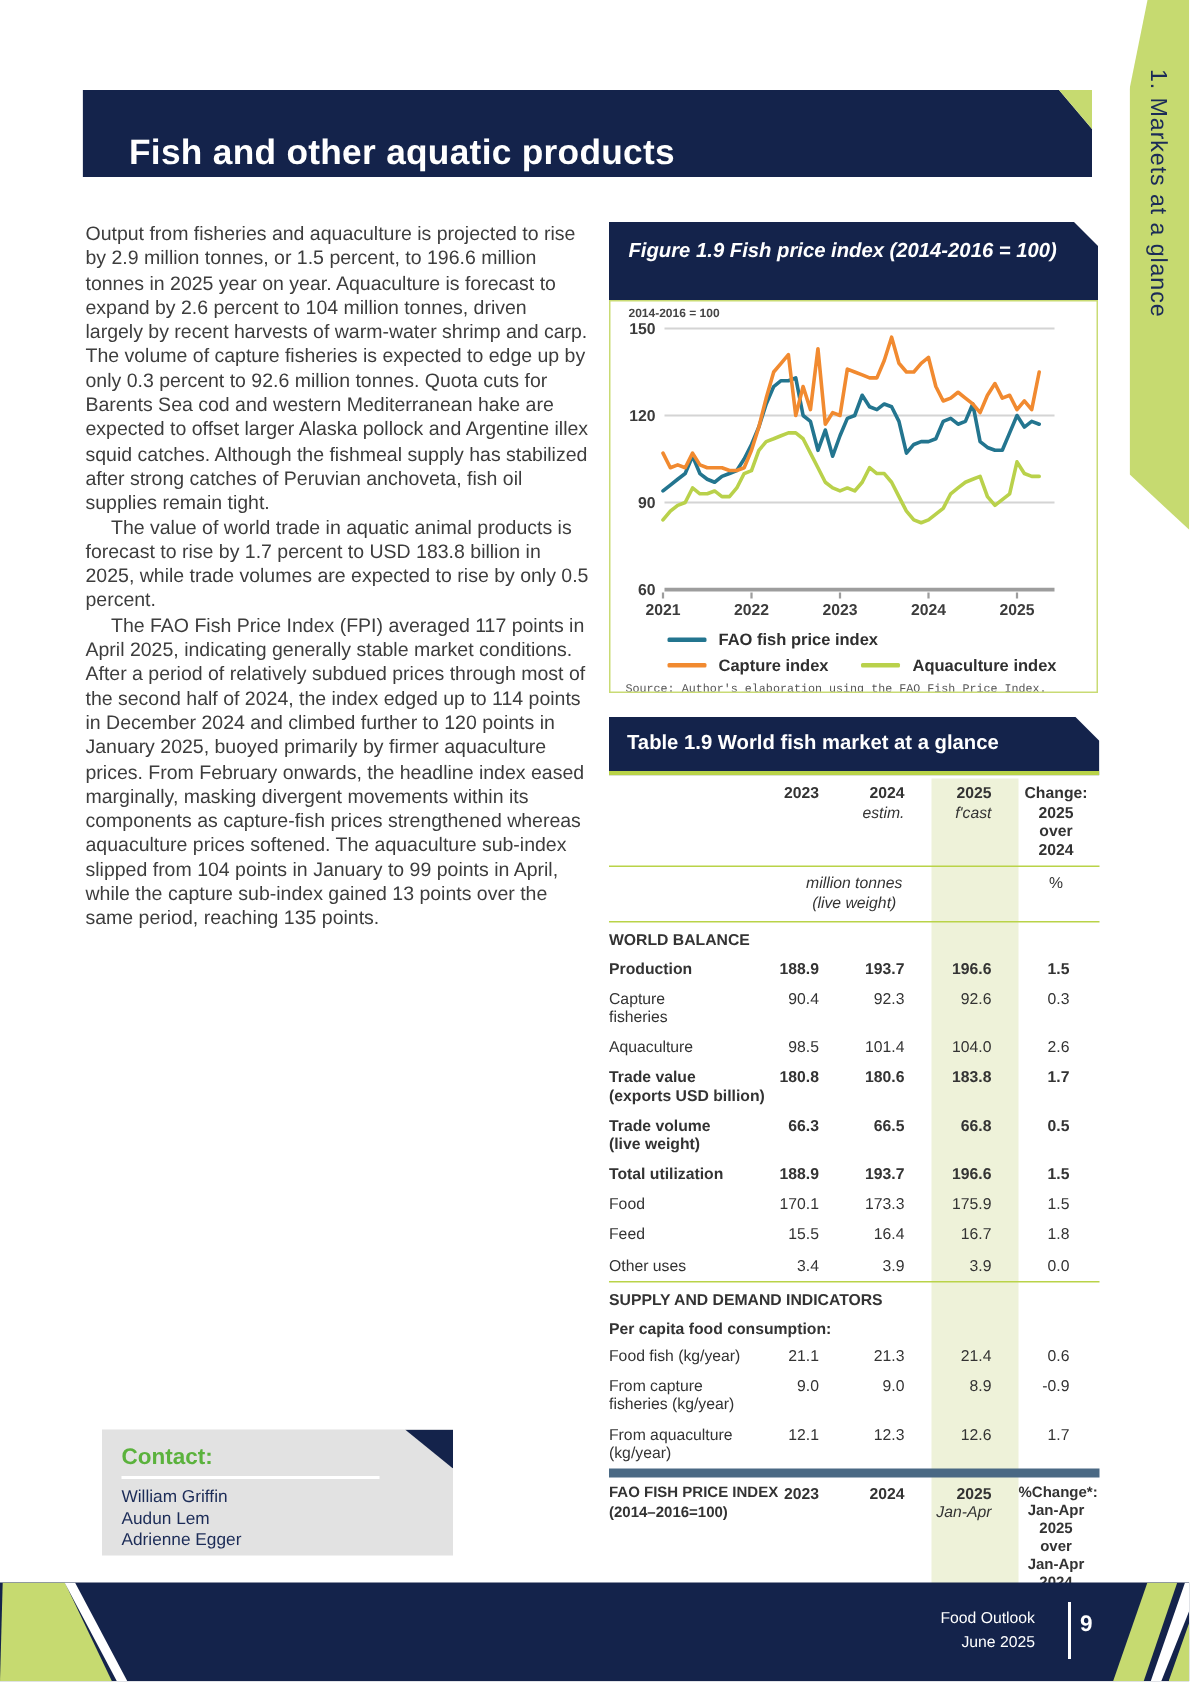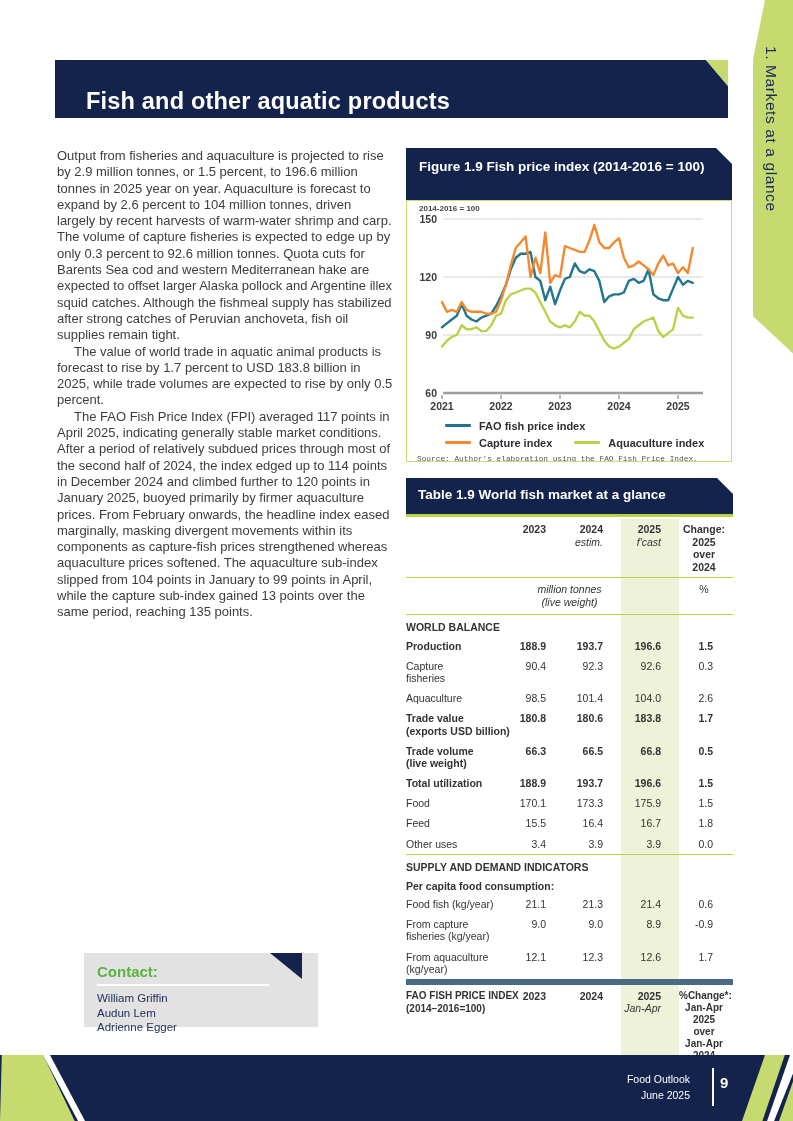--- a/index.html
+++ b/index.html
@@ -19,21 +19,21 @@
   .header-corner{position:absolute;left:706px;top:60px;width:22px;height:26px;background:#c6da70;
     clip-path:polygon(0 0,100% 0,100% 100%);}
 
   
   .body-col{position:absolute;left:57px;top:148px;width:336px;}
   .para{margin:0;font-size:13px;line-height:16.3px;color:#3d3d3d;}
   .para.indent{text-indent:17px;}
 
   
   .figure-panel{position:absolute;left:406px;top:148px;width:326px;}
-  .fig-bar{height:52px;background:#14234b;clip-path:polygon(0 0,calc(100% - 16px) 0,100% 16px,100% 100%,0 100%);}
+  .fig-bar{height:52px;background:#14234b;clip-path:polygon(0 0,calc(100% - 16px) 0,100% 16px,100% 100%,0 100%);font-style:italic;}
   .fig-bar .t{padding:11px 0 0 13px;font-size:13.5px;font-weight:bold;color:#fff;}
   .fig-box{height:260px;background:#fff;border:1px solid #c9db74;overflow:hidden;}
   .unitlab{font-size:8px;font-weight:bold;fill:#444;}
   .tick{font-size:10.5px;font-weight:bold;fill:#3b3b3b;font-family:"Liberation Sans",sans-serif;}
   .lg-row{display:flex;align-items:center;height:17px;padding-left:38px;}
   .lg-item{display:flex;align-items:center;}
   .lg-item + .lg-item{margin-left:22px;}
   .lg-swatch{display:inline-block;width:26px;height:3px;border-radius:1px;margin-right:8px;}
   .lg-label{font-size:11px;font-weight:bold;color:#2f2f2f;}
   .fig-source{margin:4px 0 0 10px;font-size:7.8px;color:#555;font-family:Liberation Mono, monospace;}
@@ -65,21 +65,21 @@
   .units-row .u{grid-column:2 / 4;text-align:center;font-style:italic;white-space:pre-line;line-height:1.2;}
   .units-row .pc{text-align:center;padding-right:4px;}
   .fpi-head{padding:5px 0;}
   .fpi-head .lbl{white-space:pre;font-weight:bold;font-size:10px;line-height:1.25;}
   .fpi-head .hy{text-align:right;font-weight:bold;padding-right:18px;}
   .fpi-head .hy .sub{display:block;font-weight:normal;font-style:italic;}
   .fpi-head .chg{text-align:center;font-weight:bold;white-space:pre-line;line-height:1.2;padding-right:4px;font-size:10px;}
   .notes{margin-top:8px;font-size:8.3px;line-height:1.3;color:#444;width:320px;}
 
   
-  .contact-box{position:absolute;left:84px;top:953px;width:234px;height:74px;background:#e2e2e2;}
+  .contact-box{position:absolute;left:68px;top:953px;width:234px;height:84px;background:#e2e2e2;}
   .contact-corner{position:absolute;left:270px;top:953px;width:32px;height:26px;background:#14234b;
     clip-path:polygon(0 0,100% 0,100% 100%);}
   .contact-box h2{margin:0;padding:10px 0 0 13px;font-size:15px;font-weight:bold;color:#5bb23d;}
   .contact-underline{margin:4px 0 5px 13px;width:172px;height:2px;background:#ffffff;}
   .contact-name{margin-left:13px;font-size:11.5px;line-height:14.5px;color:#1b2b57;}
 
   
   .footer-band{position:absolute;left:0;top:1055px;width:793px;height:66px;background:#14234b;}
   .footer-lime-left{position:absolute;left:0;top:1055px;width:90px;height:66px;background:#c6da70;
     clip-path:polygon(2% 0,48% 0,83% 100%,0 100%);}

